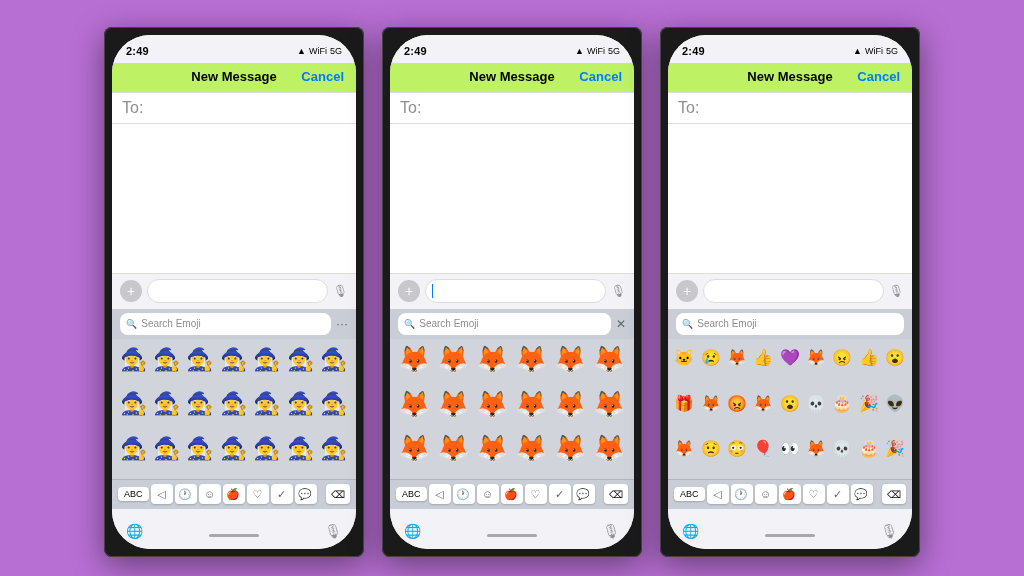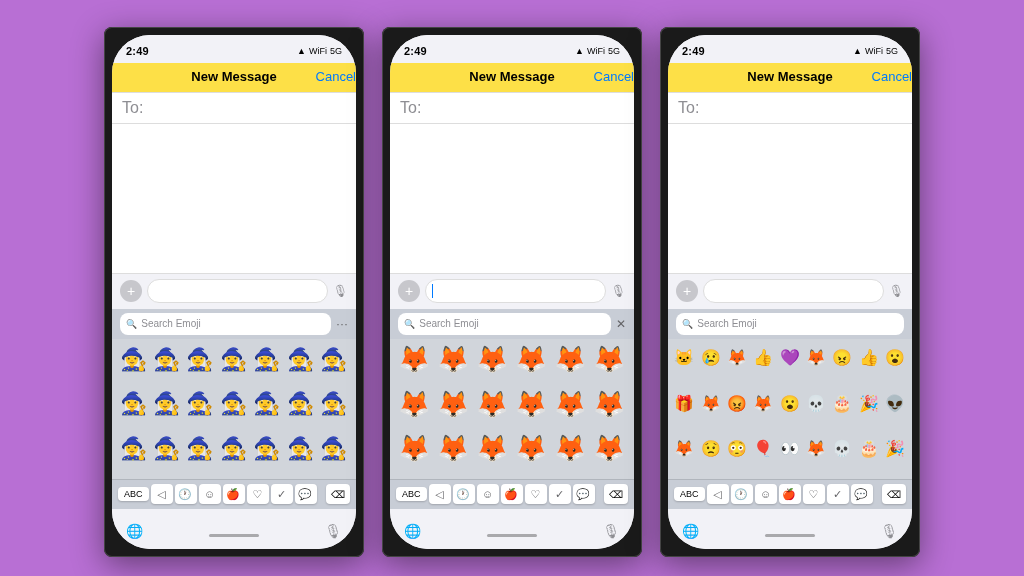--- a/index.html
+++ b/index.html
@@ -63,41 +63,41 @@
     .status-icons {
       display: flex;
       align-items: center;
       gap: 3px;
       font-size: 9px;
       color: #000;
     }
 
     
     .nav-bar {
-      background: #fde047;
+      background: #bef264;
       border-bottom: 1px solid #ddd;
       display: flex;
       justify-content: center;
       align-items: center;
       padding: 6px 12px 8px;
       position: relative;
     }
 
     .nav-title {
       font-size: 13px;
       font-weight: 600;
       color: #000;
     }
 
     .nav-cancel {
       position: absolute;
-      right: 0;
+      right: 12px;
       font-size: 13px;
       color: #007aff;
-      font-weight: 400;
+      font-weight: 700;
     }
 
     
     .to-field {
       background: #fff;
       padding: 6px 10px;
       border-bottom: 1px solid #ddd;
       font-size: 16px;
       color: #8e8e93;
       min-height: 28px;

